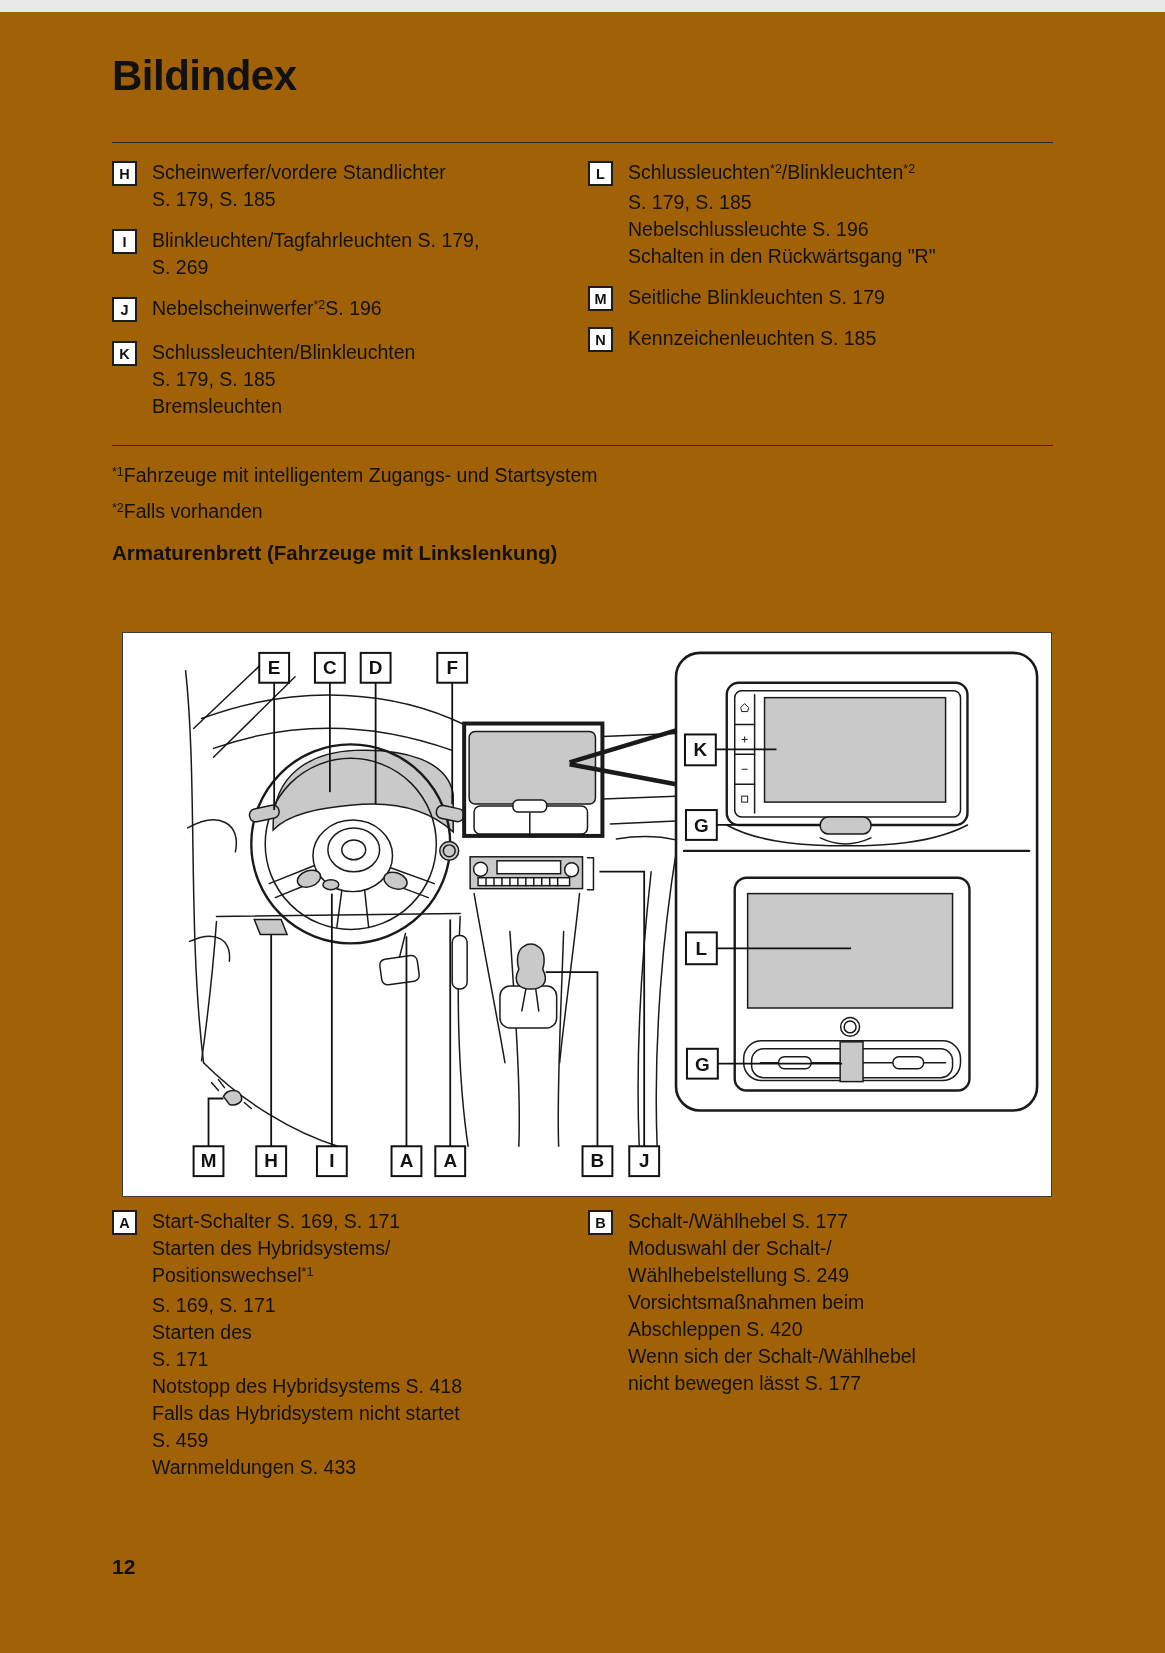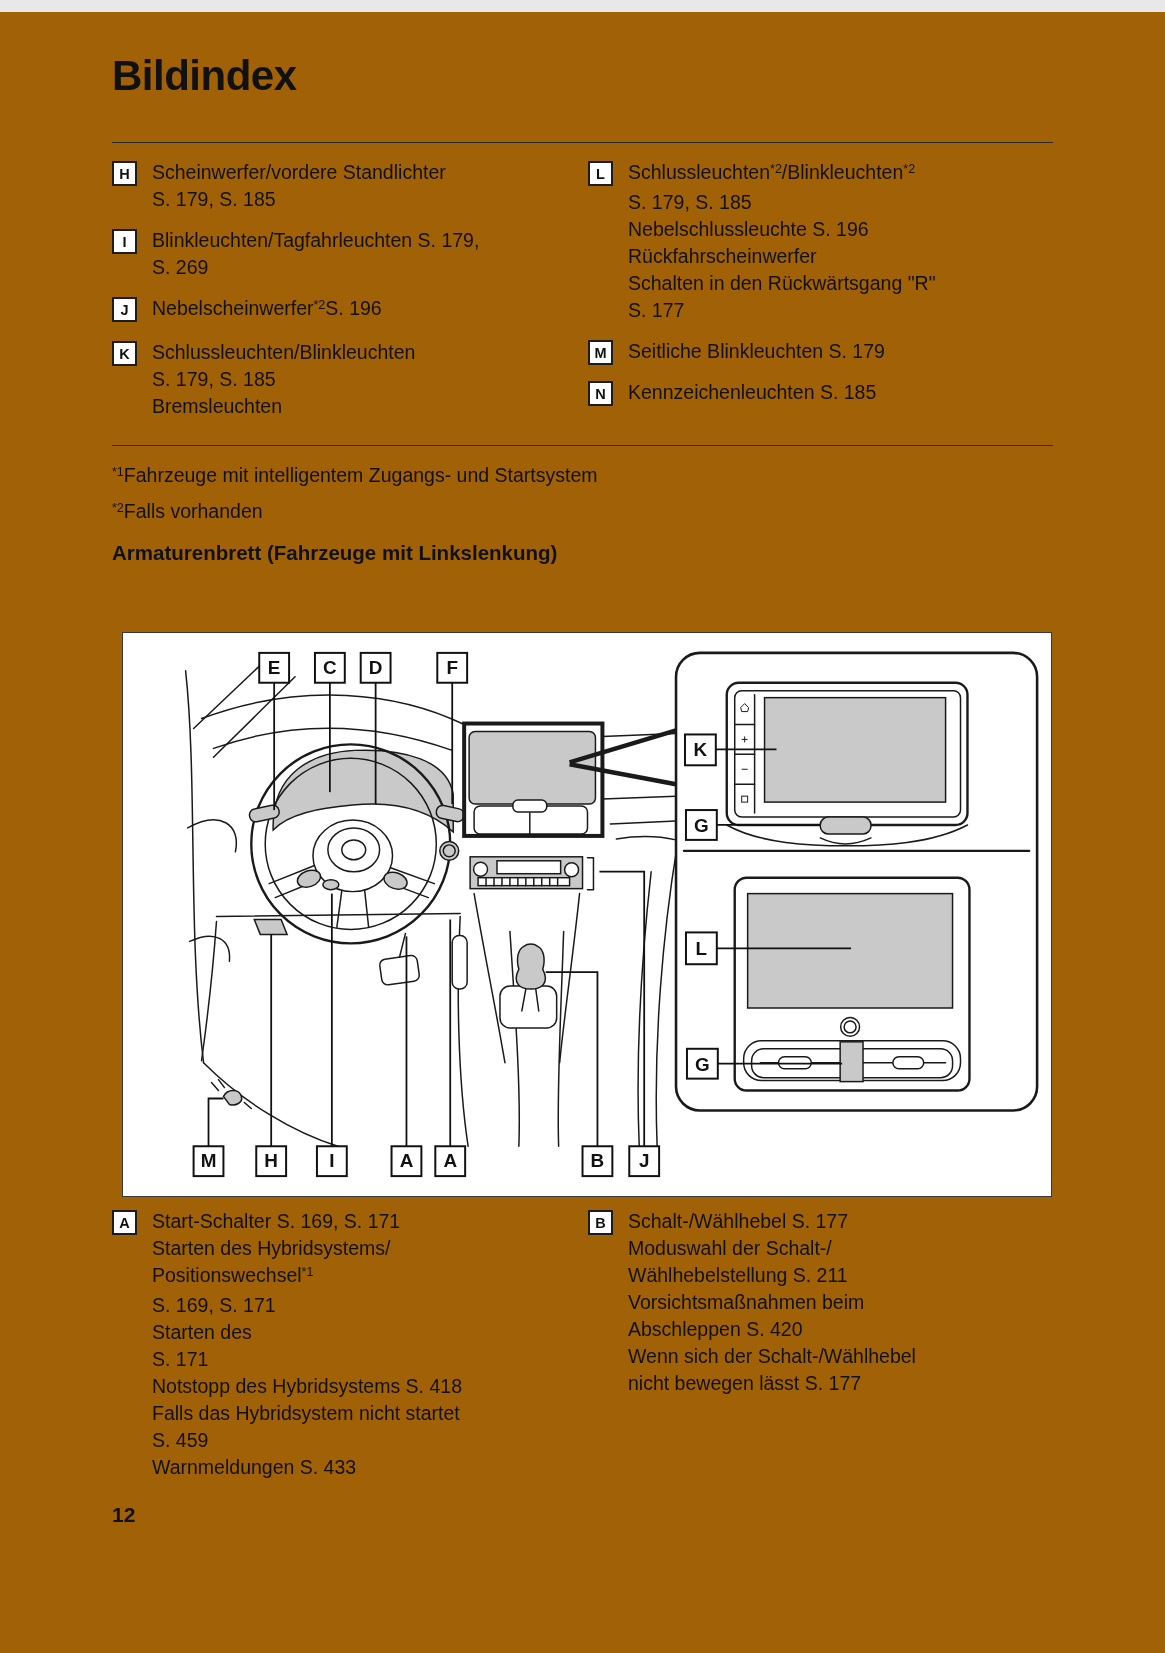--- a/index.html
+++ b/index.html
@@ -73,23 +73,21 @@
     </div>
   </div>
 
   <div class="abs idx-col" style="left:588px;top:147px;width:465px;">
     <div class="idx-item">
       <div class="lbox">L</div>
       <div class="itext">
           <div class="tline"><span>Schlussleuchten</span><span class="sup">*2</span><span>/Blinkleuchten</span><span class="sup">*2</span></div>
           <div class="tline"><span>S. 179, S. 185</span></div>
           <div class="tline"><span>Nebelschlussleuchte S. 196</span></div>
-          <div class="tline"><span>Rückfahrscheinwerfer</span></div>
           <div class="tline"><span>Schalten in den Rückwärtsgang "R"</span></div>
-          <div class="tline"><span>S. 177</span></div>
         </div>
     </div>
     <div class="idx-item">
       <div class="lbox">M</div>
       <div class="itext">
           <div class="tline"><span>Seitliche Blinkleuchten S. 179</span></div>
         </div>
     </div>
     <div class="idx-item">
       <div class="lbox">N</div>
@@ -316,24 +314,24 @@
           <div class="tline"><span>Warnmeldungen S. 433</span></div>
         </div>
     </div>
   </div>
   <div class="abs" style="left:588px;top:1196px;width:465px;">
     <div class="idx-item">
       <div class="lbox">B</div>
       <div class="itext">
           <div class="tline"><span>Schalt-/Wählhebel S. 177</span></div>
           <div class="tline"><span>Moduswahl der Schalt-/</span></div>
-          <div class="tline"><span>Wählhebelstellung S. 211</span></div>
+          <div class="tline"><span>Wählhebelstellung S. 249</span></div>
           <div class="tline"><span>Vorsichtsmaßnahmen beim</span></div>
           <div class="tline"><span>Abschleppen S. 420</span></div>
           <div class="tline"><span>Wenn sich der Schalt-/Wählhebel</span></div>
           <div class="tline"><span>nicht bewegen lässt S. 177</span></div>
         </div>
     </div>
   </div>
 
-  <div class="abs pagenum" style="left:112px;top:1491px;">12</div>
+  <div class="abs pagenum" style="left:112px;top:1543px;">12</div>
 
 </div>
 
 </body></html>

